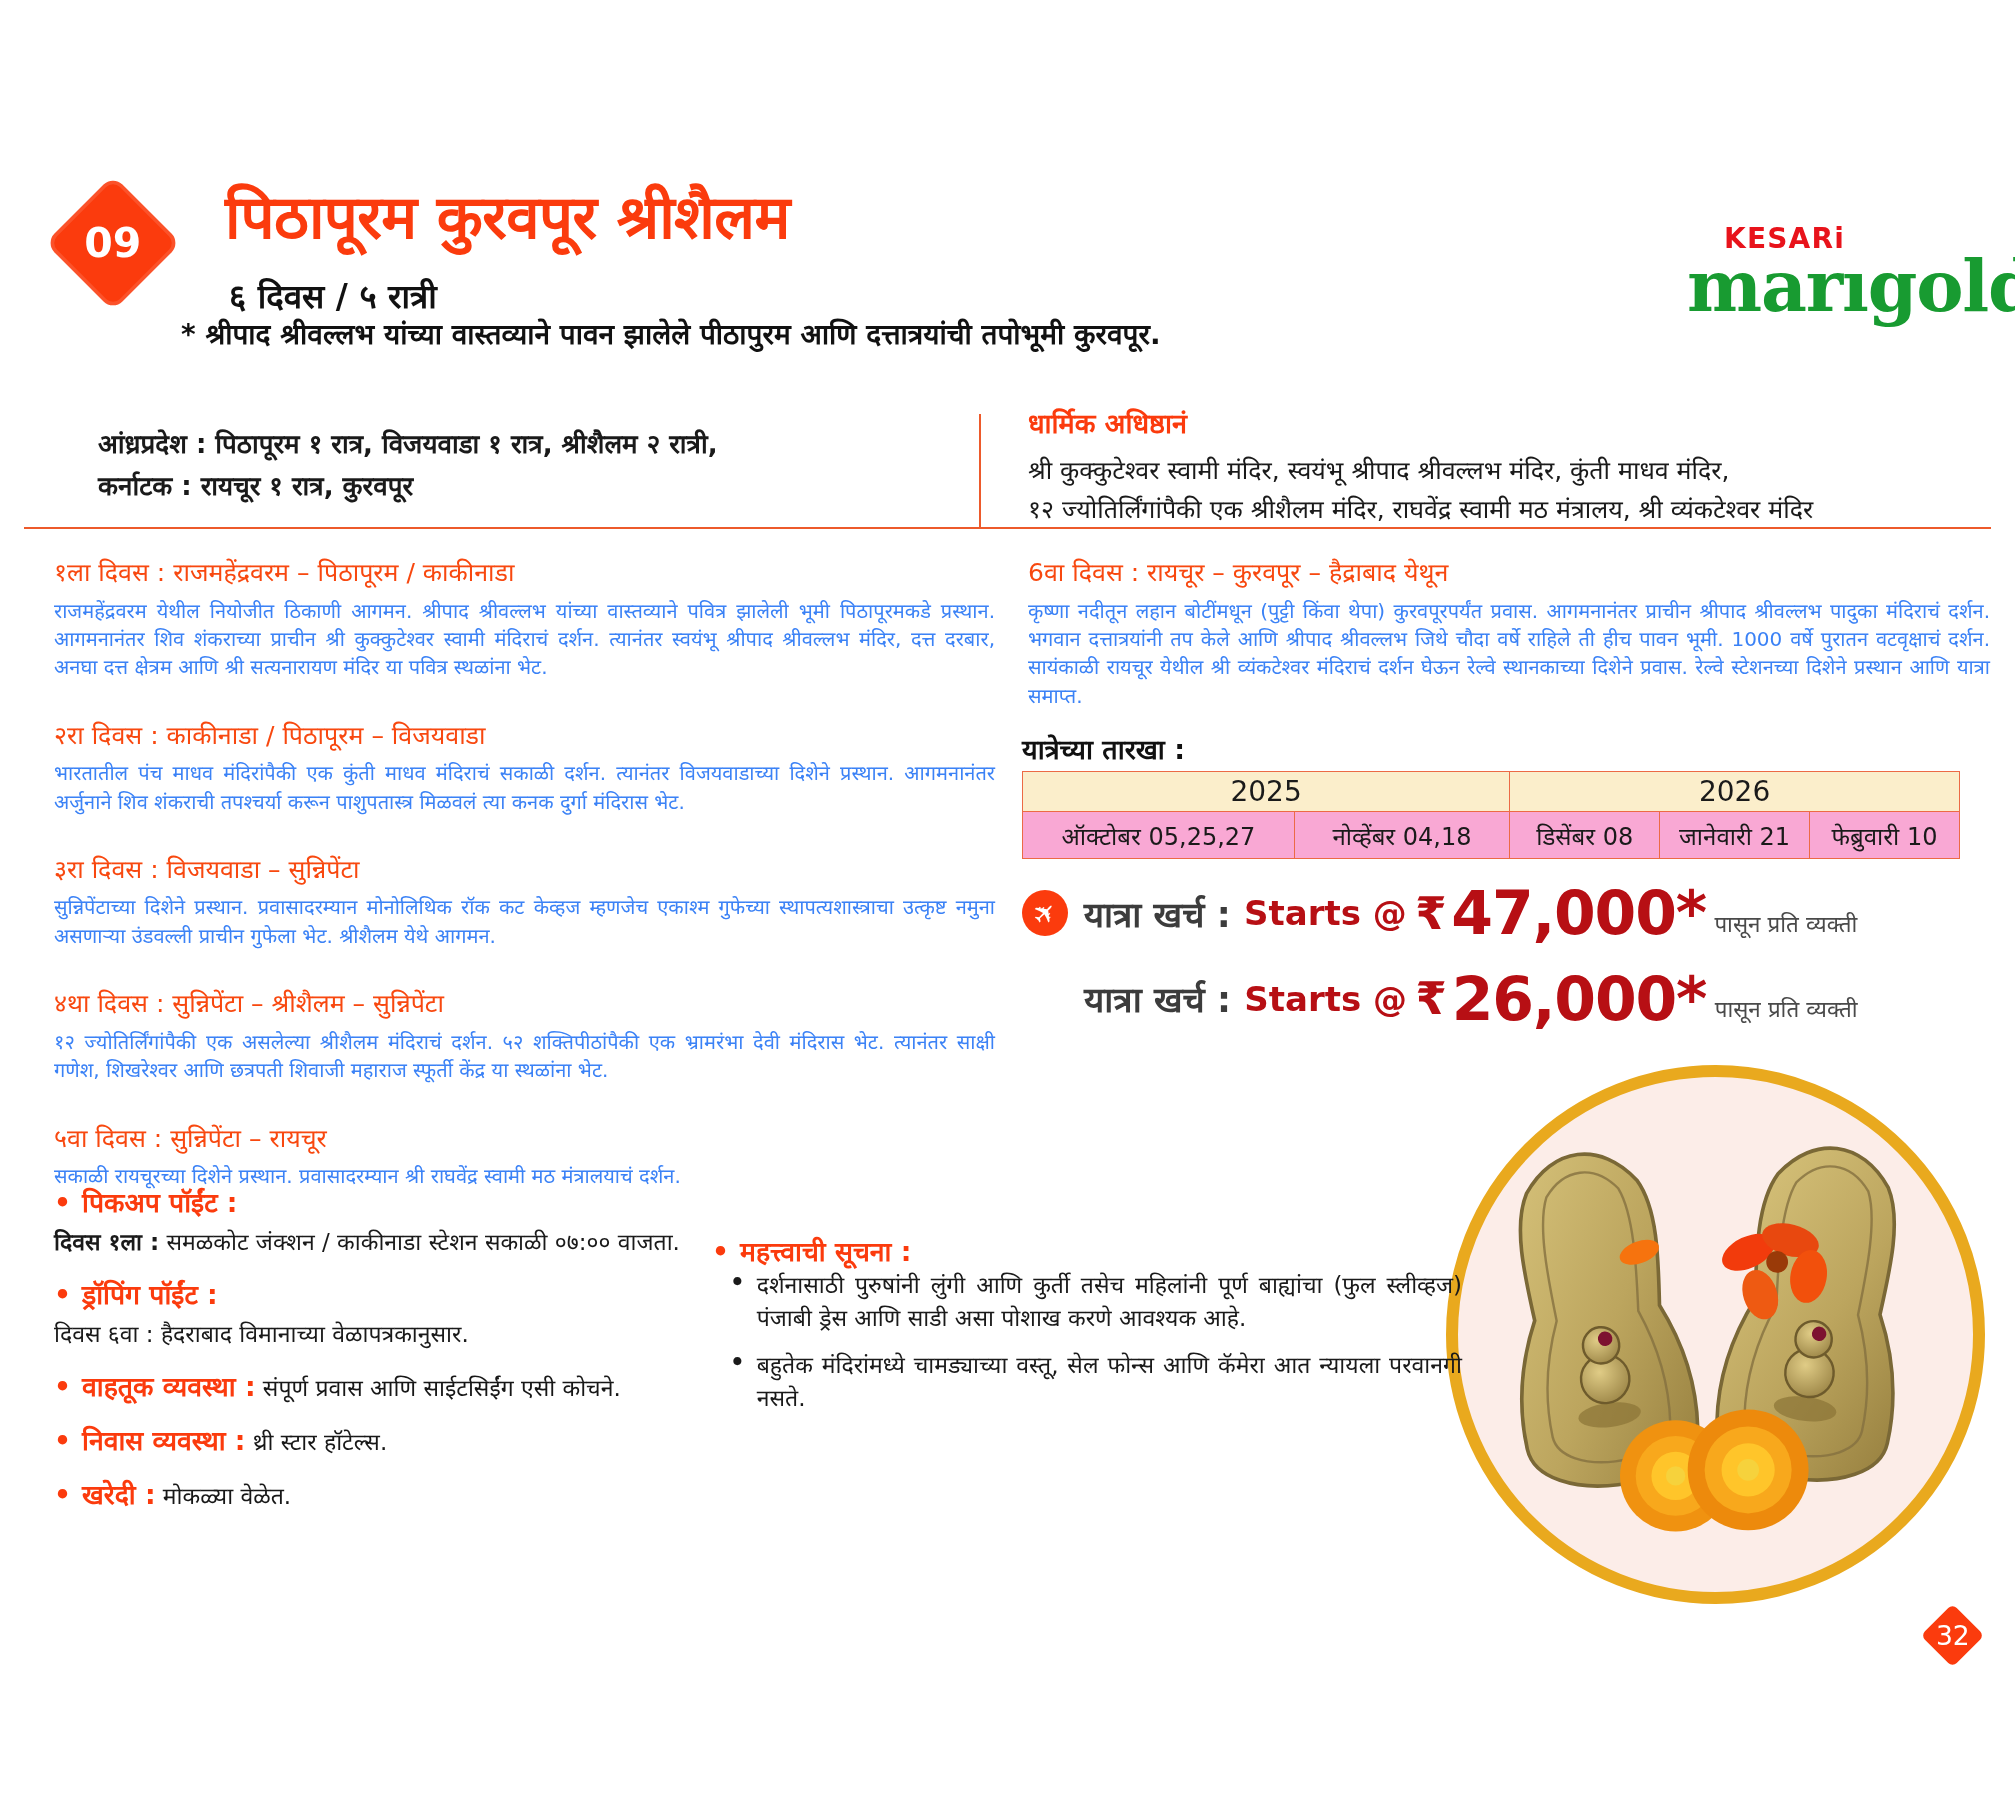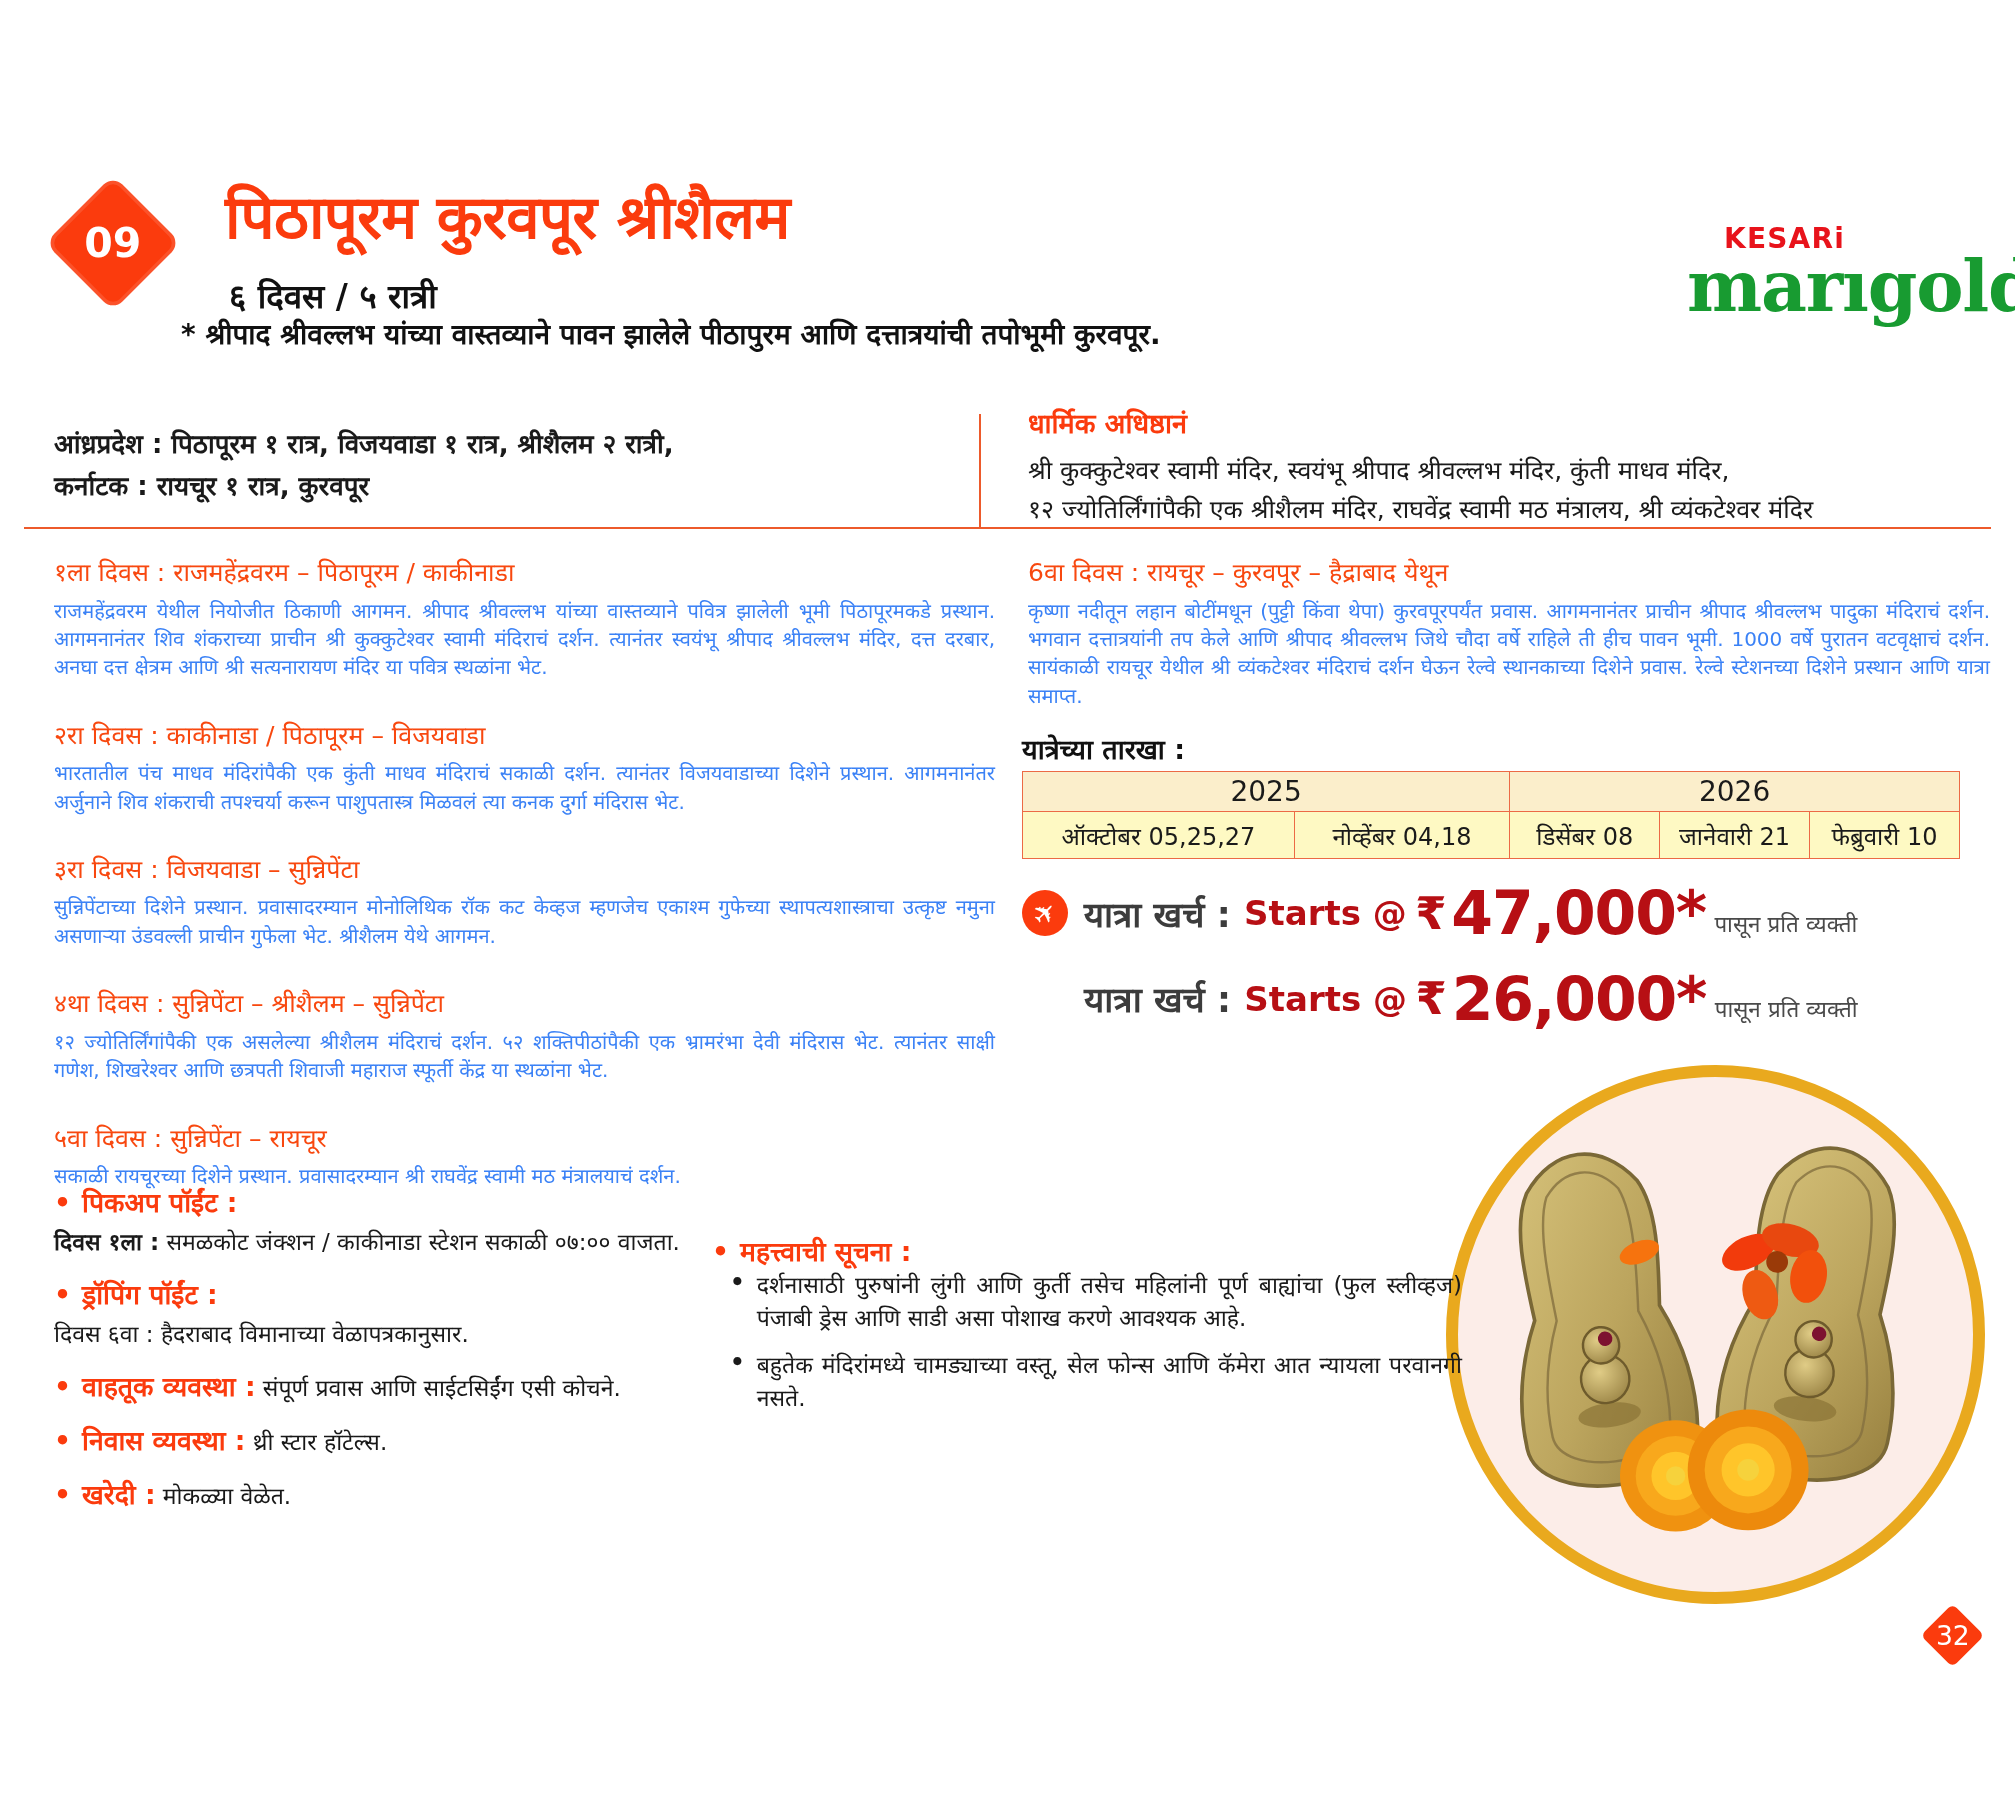--- a/index.html
+++ b/index.html
@@ -22,40 +22,40 @@
   .page-title { left:225px; top:174px; color:#FB3B0D; font-size:60px; font-weight:bold; letter-spacing:-0.6px; }
   .duration { left:229px; top:273px; font-size:33px; font-weight:bold; color:#111; }
   .highlight { left:181px; top:314px; width:1300px; font-size:28px; font-weight:bold; color:#111; }
 
   .logo { left:1687px; top:222px; width:290px; }
   .logo .kesari { color:#E8131B; font-size:28px; font-weight:bold; letter-spacing:1.2px; margin-left:37px; }
   .logo .marigold { color:#189B31; font-size:71px; font-weight:600; font-family:"DejaVu Serif","Liberation Serif",serif; margin-top:-11px; letter-spacing:-1.2px; }
 
   
   .regions { left:54px; top:423px; width:895px; font-size:26px; line-height:1.62; font-weight:600; }
-  .regions b { font-weight:700; }
+  .regions b { font-weight:700;margin-left:44px; }
   .vdiv { left:979px; top:414px; width:2.4px; height:113px; background:#ED5A2B; }
   .religious { left:1028px; top:404px; width:961px; }
   .religious .rhead { color:#FB3B0D; font-size:27px; font-weight:bold; margin-bottom:11px; }
   .religious .rline { font-size:25px; font-weight:500; line-height:1.55; }
   .hrule { left:24px; top:527px; width:1967px; height:2.4px; background:#ED5A2B; }
 
   
   .col-left { left:54px; top:554px; width:941px; }
   .day { margin-bottom:35px; }
   .day-head { color:#F8480F; font-size:25px; font-weight:400; margin-bottom:8.5px; }
   .day-body { font-size:20px; line-height:1.42; text-align:justify; color:#3b82f6; }
   .col-right-day { left:1028px; top:554px; width:962px; }
 
   
   .dates-head { left:1022px; top:730px; font-size:27px; font-weight:bold; color:#111; }
   .dates-table { left:1022px; top:771px; width:938px; border-collapse:collapse; }
   .dates-table td { border:1.8px solid #EC6A45; text-align:center; font-weight:normal; }
   .dates-table .yr { background:#FBEECB; font-size:28px; height:40px; }
-  .dates-table .mo { background:#fef9c3; font-size:24px; height:47px; }
+  .dates-table .mo { background:#f9a8d4; font-size:24px; height:47px; }
 
   
   .price-block { left:1022px; top:878px; width:991px; }
   .price-row { display:flex; align-items:center; margin-bottom:15.7px; }
   .plane-badge { width:46px; height:46px; border-radius:50%; background:#FB3B0D; display:flex; align-items:center; justify-content:center; margin-right:15.7px; flex:0 0 auto; }
   .plane-badge span { color:#fff; font-size:28px; transform:rotate(-45deg); }
   .price-label { font-size:35px; font-weight:bold; color:#3C3C3C; margin-right:13.3px; white-space:nowrap;text-align:right; }
   .price-starts { font-size:34px; font-weight:bold; color:#B70F14; margin-right:8.5px; white-space:nowrap; }
   .price-cur { font-size:45px; font-weight:bold; color:#B70F14; margin-right:4.8px; }
   .price-amount { font-size:60px; font-weight:bold; color:#B70F14; letter-spacing:-1.2px; }

